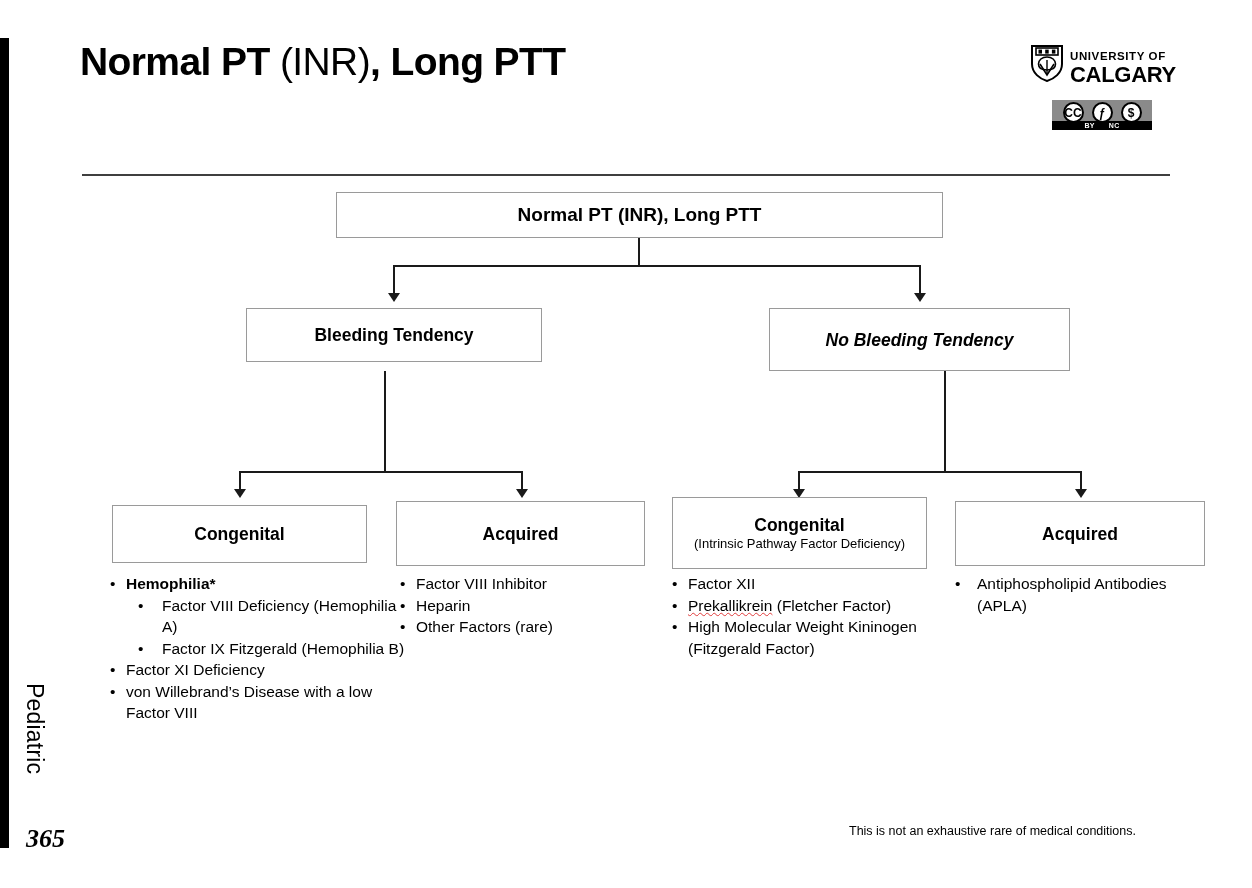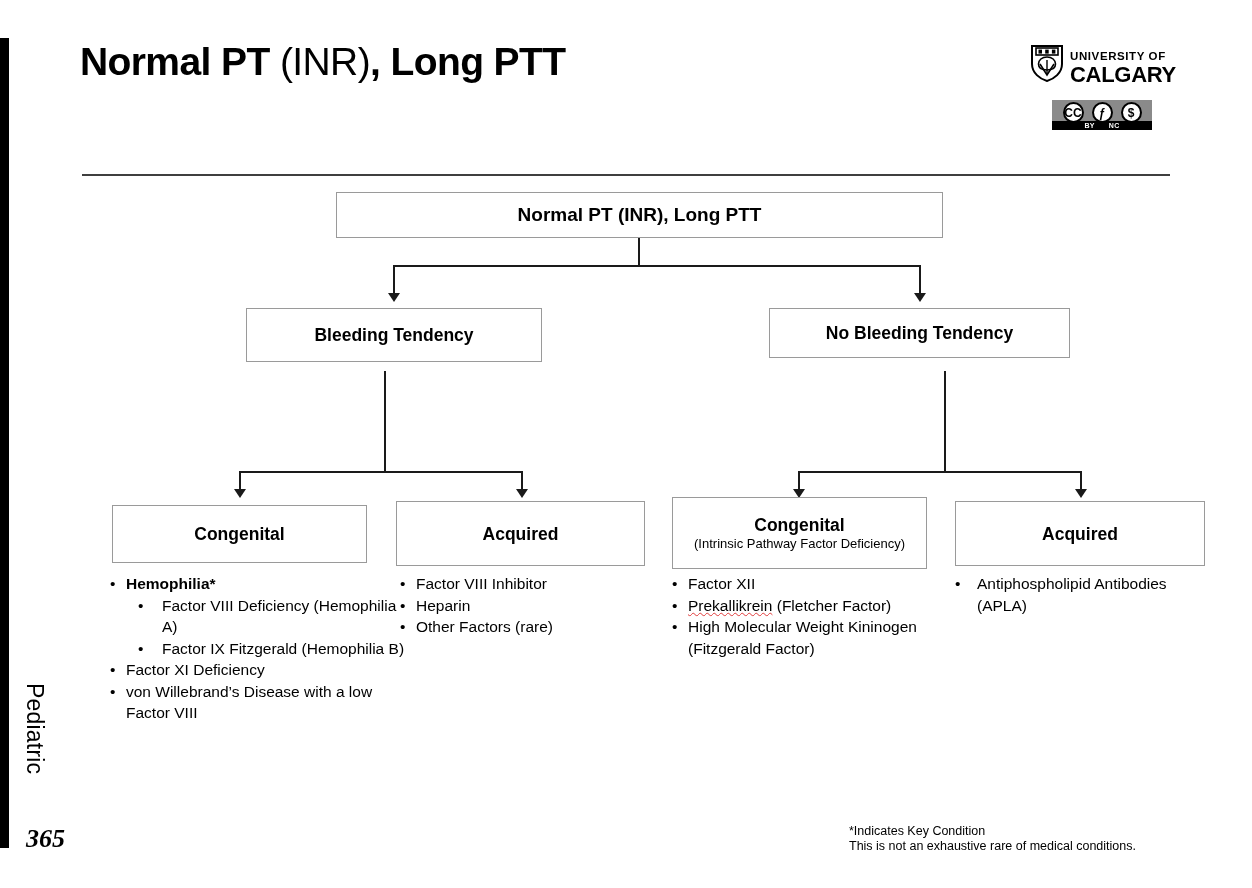--- a/index.html
+++ b/index.html
@@ -147,21 +147,21 @@
   .node-root .node-title { font-size: 19px; }
   .node-sub {
     font-size: 13px;
     line-height: 16px;
     font-weight: normal;
     padding: 0 14px;
   }
 
   #node-root        { left: 336px; top: 192px;  width: 607px; height: 46px; }
   #node-bleeding    { left: 246px; top: 308px;  width: 296px; height: 54px; }
-  #node-nobleeding  { left: 769px; top: 308px;  width: 301px; height: 50px; }
+  #node-nobleeding  { left: 769px; top: 308px;  width: 301px; height: 63px; font-style: italic; }
   #node-cong-left   { left: 112px; top: 505px;  width: 255px; height: 58px; }
   #node-acq-left    { left: 396px; top: 501px;  width: 249px; height: 65px; }
   #node-cong-right  { left: 672px; top: 497px;  width: 255px; height: 72px; }
   #node-acq-right   { left: 955px; top: 501px;  width: 250px; height: 65px; }
 
   
   .conn {
     position: absolute;
     background: #1a1a1a;
   }
@@ -384,18 +384,17 @@
     </div>
   </div>
 <div class="bullets" id="bullets-acq-right">
     <div class="bullet-row">
       <span class="bullet-dot">•</span>
       <span class="bullet-text">Antiphospholipid Antibodies (APLA)</span>
     </div>
   </div>
 
 <div class="footnote">
-  <div>*Indicates Key Condition</div>
   <div>This is not an exhaustive rare of medical conditions.</div>
 </div>
 
 <div class="side-label">Pediatric</div>
 <div class="page-number">365</div>
 
 </body></html>

